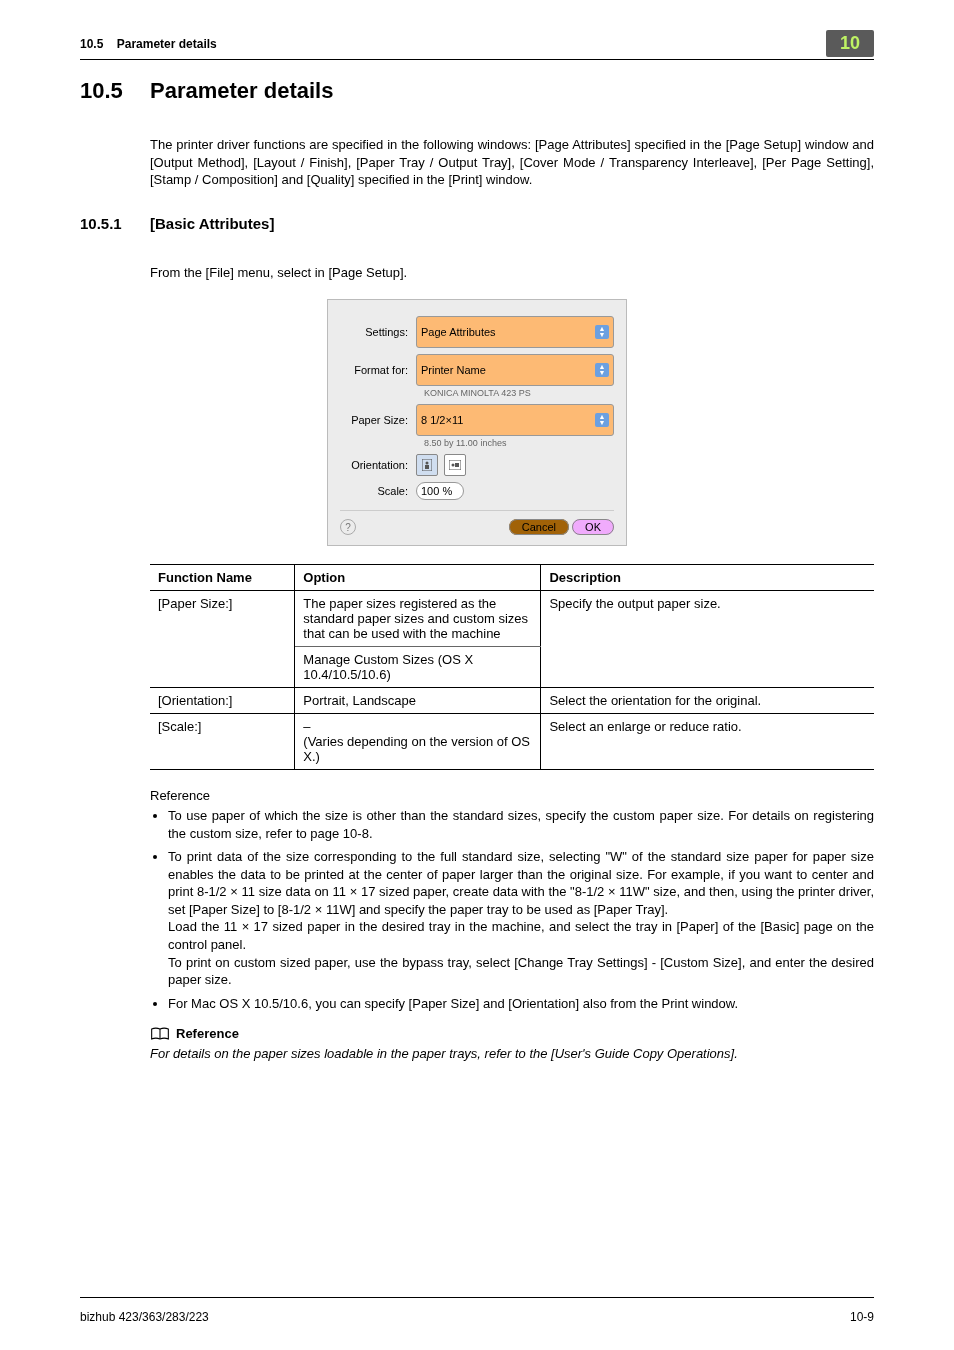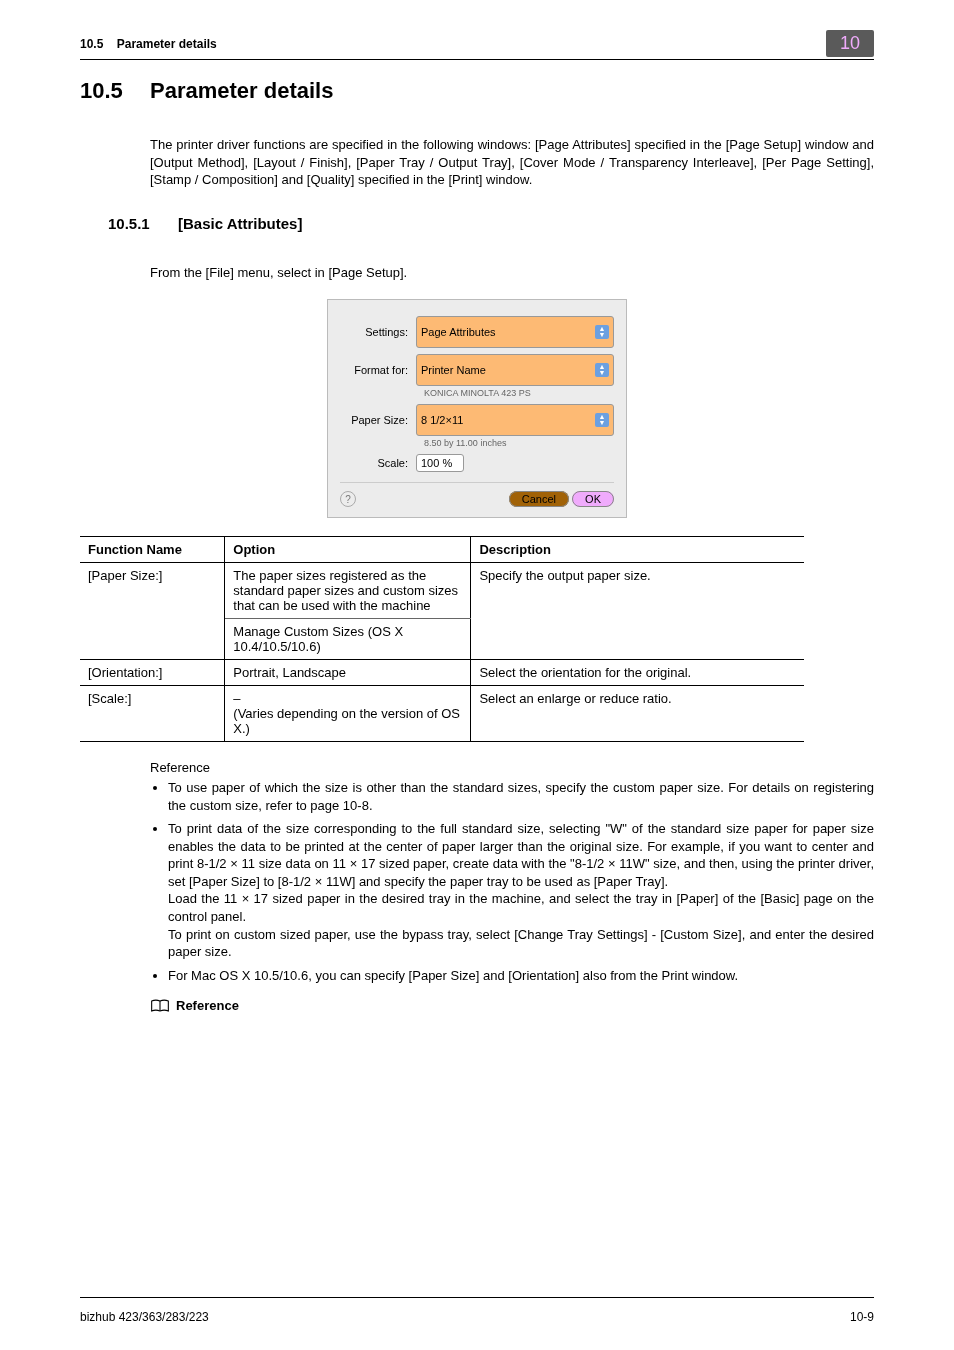--- a/index.html
+++ b/index.html
@@ -18,38 +18,38 @@
     display: flex;
     justify-content: space-between;
     align-items: center;
     border-bottom: 1px solid #000;
     padding-bottom: 2px;
     margin-bottom: 18px;
   }
   .header-left { font-size: 12px; font-weight: bold; }
   .header-right {
     background: #5a5a5a;
-    color: #f0abfc;
-    font-weight: normal;
+    color: #bef264;
+    font-weight: bold;
     font-size: 18px;
     padding: 3px 14px;
     border-radius: 2px;
   }
   .h1 {
     font-size: 22px;
     font-weight: bold;
     margin: 18px 0 10px 0;
   }
   .h1 .num { display:inline-block; width: 70px; }
   .h2 {
     font-size: 15px;
     font-weight: bold;
     margin: 26px 0 6px 0;
   }
-  .h2 .num { display:inline-block; width: 70px; margin-left: 28px; }
+  .h2 .num { display:inline-block; width: 70px; }
   .body-text, .body-indent {
     font-size: 13px;
     line-height: 1.35;
     text-align: justify;
   }
   .body-indent { margin-left: 70px; margin-top: 32px; }
   .dialog-wrap {
     display: flex;
     justify-content: center;
     margin: 18px 0;
@@ -81,27 +81,28 @@
     width:14px; height:14px;
     background:#6ca0e0;
     border-radius:2px;
     display:flex; flex-direction:column; align-items:center; justify-content:center;
     font-size:7px; line-height:6px; color:#fff;
   }
   .dlg-sub { font-size:9px; color:#666; margin-left:84px; margin-top:-4px;}
   .orient-btns { display:flex; gap:6px; }
   .orient-btn { width:22px;height:22px;border:1px solid #888;background:#fff;border-radius:2px;display:flex;align-items:center;justify-content:center;font-size:10px;}
   .orient-btn.sel { background:#d0def0;}
-  .scale-input { width:48px; height:18px; border:1px solid #999; background:#fff; border-radius:3px; font-size:11px; padding:0 4px; display:flex;align-items:center;}
+  .scale-input { width:48px; height:18px; border:1px solid #999; background:#fff; border-radius:9px; font-size:11px; padding:0 4px; display:flex;align-items:center;}
   .dlg-footer { display:flex; justify-content:space-between; align-items:center; border-top:1px solid #ccc; margin-top:10px; padding-top:8px;}
   .dlg-help { width:16px;height:16px;border:1px solid #aaa;border-radius:8px;display:flex;align-items:center;justify-content:center;font-size:10px;color:#777;}
   .dlg-btn { border:1px solid #888;border-radius:10px;padding:1px 12px;font-size:11px;background:#a16207;}
   .dlg-btn.ok { background:#f0abfc;}
   table.param {
     width: calc(100% - 70px);
+    margin-left: 70px;
     border-collapse: collapse;
     font-size: 13px;
     margin-top:10px;
   }
   table.param th, table.param td {
     border-top: 1px solid #000;
     border-bottom: 1px solid #000;
     border-left: none;
     border-right: none;
     padding: 5px 8px;
@@ -169,20 +170,39 @@
     <div class="dlg-sub">KONICA MINOLTA 423 PS</div>
     <div class="dlg-row">
       <div class="dlg-label">Paper Size:</div>
       <div class="dlg-combo">
         <span>8 1/2×11</span>
         <span class="arrows">▲<br>▼</span>
       </div>
     </div>
     <div class="dlg-sub">8.50 by 11.00 inches</div>
     <div class="dlg-row">
+      <div class="dlg-label">Orientation:</div>
+      <div class="orient-btns">
+        <div class="orient-btn sel">
+          <svg width="10" height="12">
+              <rect x="0" y="0" width="10" height="12" fill="none" stroke="#555"></rect>
+              <circle cx="5" cy="4" r="1.5" fill="#555"></circle>
+              <rect x="3" y="6" width="4" height="4" fill="#555"></rect>
+            </svg>
+        </div>
+        <div class="orient-btn">
+          <svg width="12" height="10">
+              <rect x="0" y="0" width="12" height="10" fill="none" stroke="#555"></rect>
+              <circle cx="4" cy="5" r="1.5" fill="#555"></circle>
+              <rect x="6" y="3" width="4" height="4" fill="#555"></rect>
+            </svg>
+        </div>
+      </div>
+    </div>
+    <div class="dlg-row">
       <div class="dlg-label">Scale:</div>
       <div class="scale-input">
           <span>100 %</span>
         </div>
     </div>
     <div class="dlg-footer">
       <div class="dlg-help">
           <span>?</span>
         </div>
       <div>
@@ -237,18 +257,19 @@
 </ul>
 
 <div class="ref-block">
   <div class="ref-icon">
     <svg viewBox="0 0 24 16">
       <path d="M2 2 Q7 0 12 2 Q17 0 22 2 L22 14 Q17 12 12 14 Q7 12 2 14 Z" fill="none" stroke="#000" stroke-width="1.3"></path>
       <line x1="12" y1="2" x2="12" y2="14" stroke="#000" stroke-width="1.3"></line>
     </svg>
     <span>Reference</span>
   </div>
+  <div class="ref-italic">For details on the paper sizes loadable in the paper trays, refer to the [User's Guide Copy Operations].</div>
 </div>
 
 <div class="footer">
   <span>bizhub 423/363/283/223</span>
   <span>10-9</span>
 </div>
 
 </body></html>

